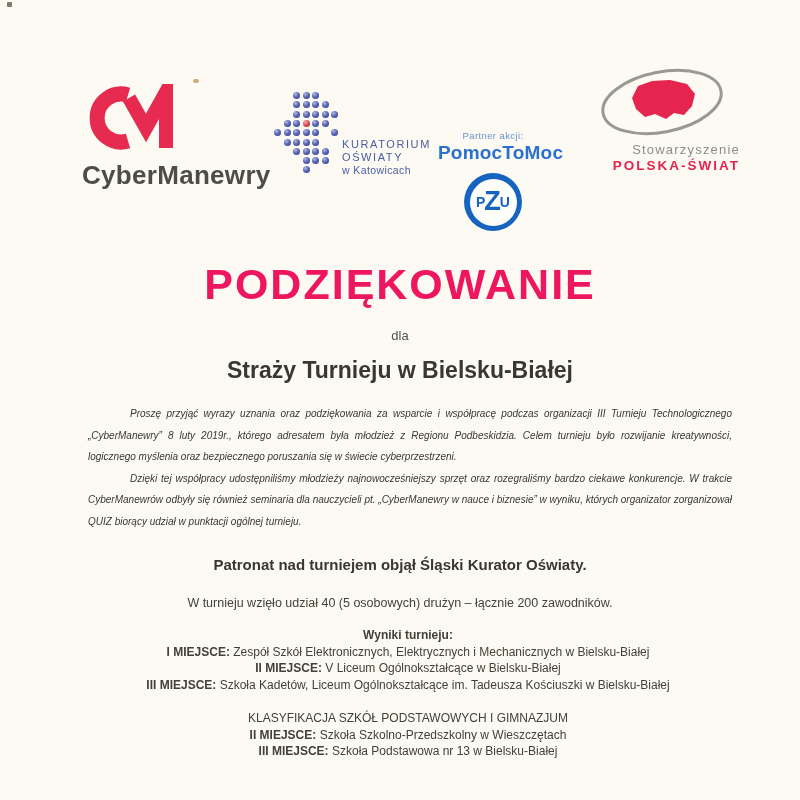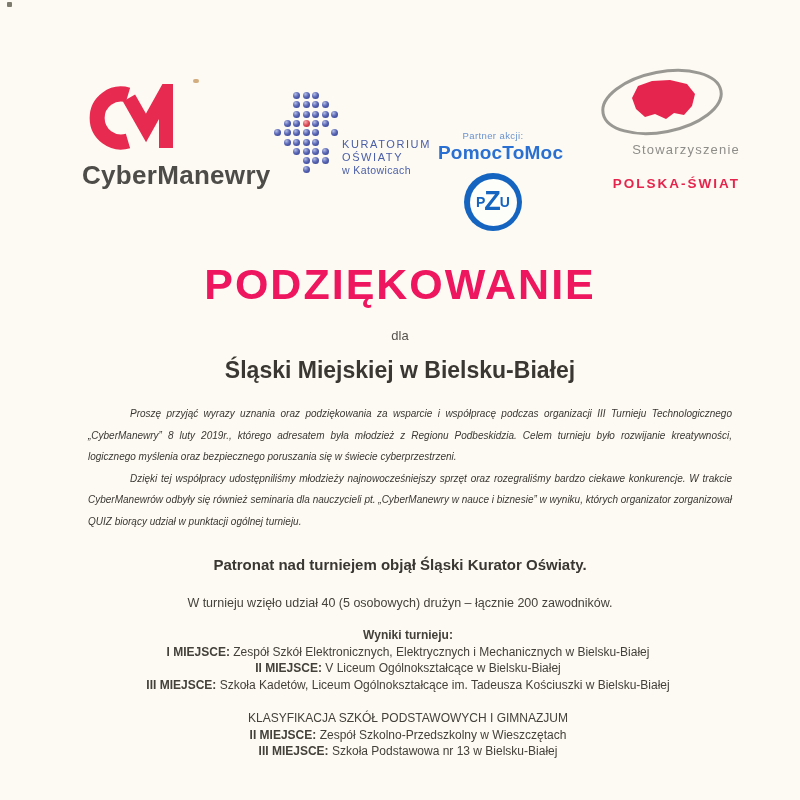--- a/index.html
+++ b/index.html
@@ -38,21 +38,21 @@
   .pzu-inner{width:47px;height:47px;border-radius:50%;background:#fdfdfa;
              display:flex;align-items:center;justify-content:center;}
   .pzu-inner span{font-weight:bold;color:#1464c0;line-height:1;}
   .pzu-p,.pzu-u{font-size:14px;}
   .pzu-z{font-size:27px;margin:0 -1px;transform:translateY(-1px);}
 
   
   .psw{left:590px;top:60px;width:150px;text-align:right;}
   .psw svg{display:block;margin:0 auto;}
   .psw-l1{font-size:13px;color:#8f8d89;letter-spacing:1.2px;margin-top:2px;}
-  .psw-l2{font-size:13.5px;color:#e6254e;font-weight:bold;letter-spacing:2px;margin-top:19px;}
+  .psw-l2{font-size:13.5px;color:#e6254e;font-weight:bold;letter-spacing:2px;margin-top:1px;}
 
   
   .title{top:260px;left:0;width:100%;text-align:center;
          font-size:43px;font-weight:800;color:#ee165e;letter-spacing:2px;}
   .dla{top:328px;left:0;width:100%;text-align:center;font-size:13px;color:#55524d;}
   .recipient{top:357px;left:0;width:100%;text-align:center;font-size:23px;font-weight:bold;color:#3a3733;}
 
   .body-text{top:403px;left:88px;width:644px;font-size:10px;line-height:21.5px;text-align:justify;font-style:italic;}
   .body-text p{margin:0;text-indent:42px;}
   .patronat{top:556px;left:0;width:100%;text-align:center;font-size:15px;font-weight:bold;}
@@ -141,37 +141,37 @@
   <svg width="150" height="80" viewBox="0 0 150 80">
     <ellipse cx="72" cy="42" rx="60" ry="30" fill="none" stroke="#9a9893" stroke-width="3" transform="rotate(-11 72 42)"></ellipse>
     <path d="M 48 26 L 62 21 L 80 20 L 97 24 L 105 34 L 102 46 L 94 55 L 84 53 L 76 59 L 65 54 L 55 57 L 46 49 L 42 38 Z" fill="#e6254e" stroke="none"></path>
   </svg>
   <div class="psw-l1">Stowarzyszenie</div>
   <div class="psw-l2">POLSKA-ŚWIAT</div>
 </div>
 
 <div class="abs title">PODZIĘKOWANIE</div>
 <div class="abs dla">dla</div>
-<div class="abs recipient">Śląski Miejskiej w Bielsku-Białej</div>
+<div class="abs recipient">Straży Turnieju w Bielsku-Białej</div>
 
 <div class="abs body-text">
   <p>Proszę przyjąć wyrazy uznania oraz podziękowania za wsparcie i współpracę podczas organizacji III Turnieju Technologicznego „CyberManewry” 8 luty 2019r., którego adresatem była młodzież z Regionu Podbeskidzia. Celem turnieju było rozwijanie kreatywności, logicznego myślenia oraz bezpiecznego poruszania się w świecie cyberprzestrzeni.</p>
   <p>Dzięki tej współpracy udostępniliśmy młodzieży najnowocześniejszy sprzęt oraz rozegraliśmy bardzo ciekawe konkurencje. W trakcie CyberManewrów odbyły się również seminaria dla nauczycieli pt. „CyberManewry w nauce i biznesie” w wyniku, których organizator zorganizował QUIZ biorący udział w punktacji ogólnej turnieju.</p>
 </div>
 <div class="abs patronat">Patronat nad turniejem objął Śląski Kurator Oświaty.</div>
 
 <div class="abs participation">W turnieju wzięło udział 40 (5 osobowych) drużyn – łącznie 200 zawodników.</div>
 
 <div class="abs results">
   <div class="results-heading">Wyniki turnieju:</div>
 
   <div class="section-1">
     <div><span class="place-label">I MIEJSCE:</span> <span>Zespół Szkół Elektronicznych, Elektrycznych i Mechanicznych w Bielsku-Białej</span></div>
     <div><span class="place-label">II MIEJSCE:</span> <span>V Liceum Ogólnokształcące w Bielsku-Białej</span></div>
     <div><span class="place-label">III MIEJSCE:</span> <span>Szkoła Kadetów, Liceum Ogólnokształcące im. Tadeusza Kościuszki w Bielsku-Białej</span></div>
   </div>
 
   <div class="section-2">
     <div>KLASYFIKACJA SZKÓŁ PODSTAWOWYCH I GIMNAZJUM</div>
-    <div><span class="place-label">II MIEJSCE:</span> <span>Zespół Szkolno-Przedszkolny w Wieszczętach</span></div>
+    <div><span class="place-label">II MIEJSCE:</span> <span>Szkoła Szkolno-Przedszkolny w Wieszczętach</span></div>
     <div><span class="place-label">III MIEJSCE:</span> <span>Szkoła Podstawowa nr 13 w Bielsku-Białej</span></div>
   </div>
 </div>
 
 </body></html>

